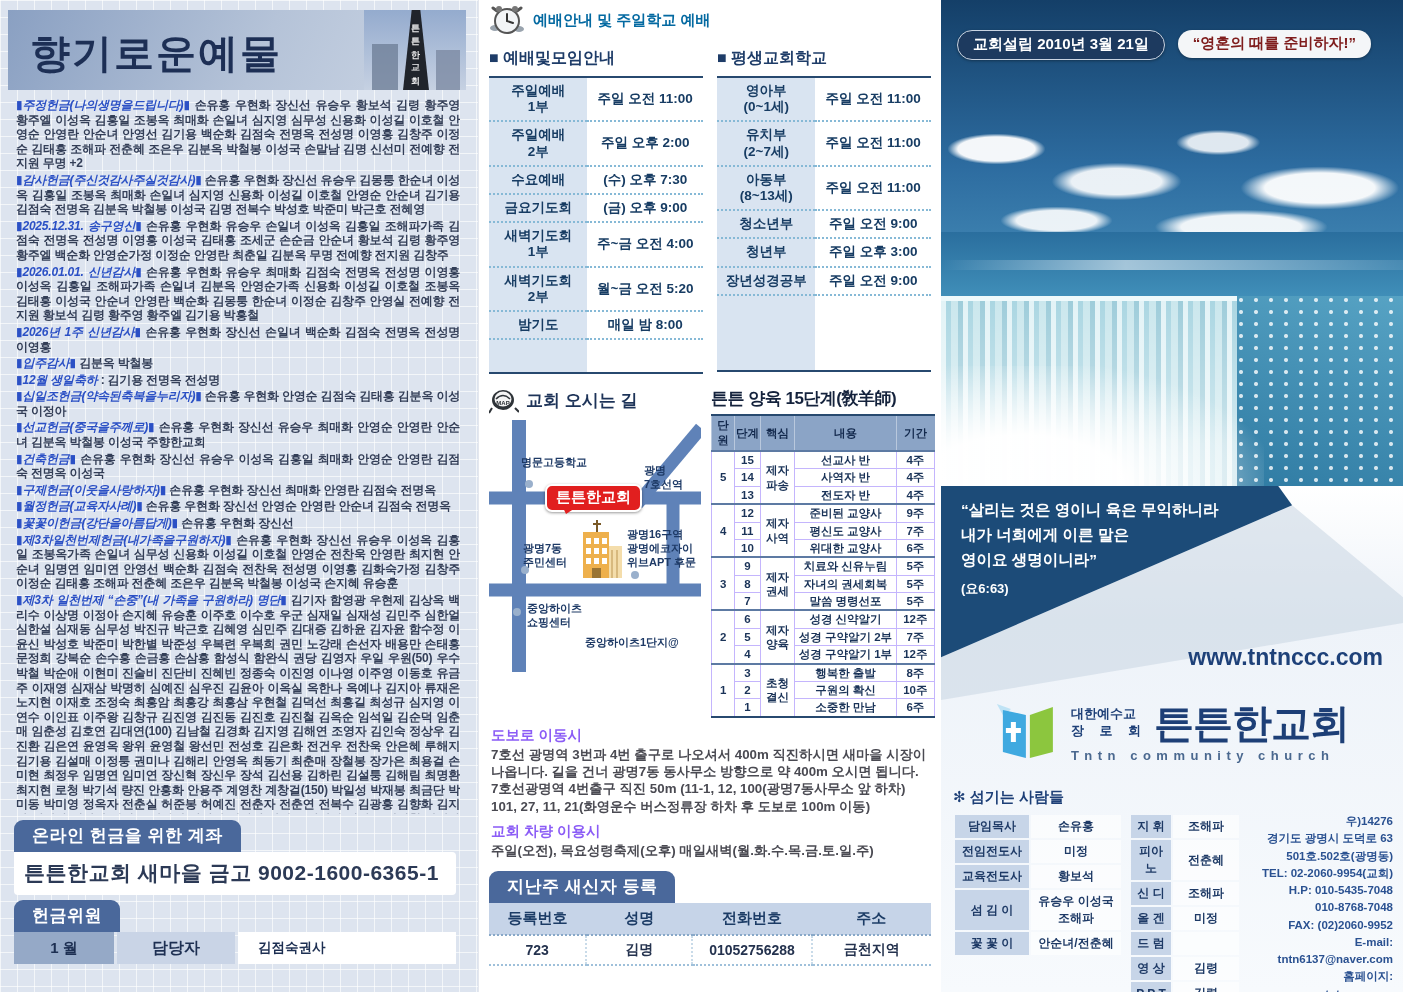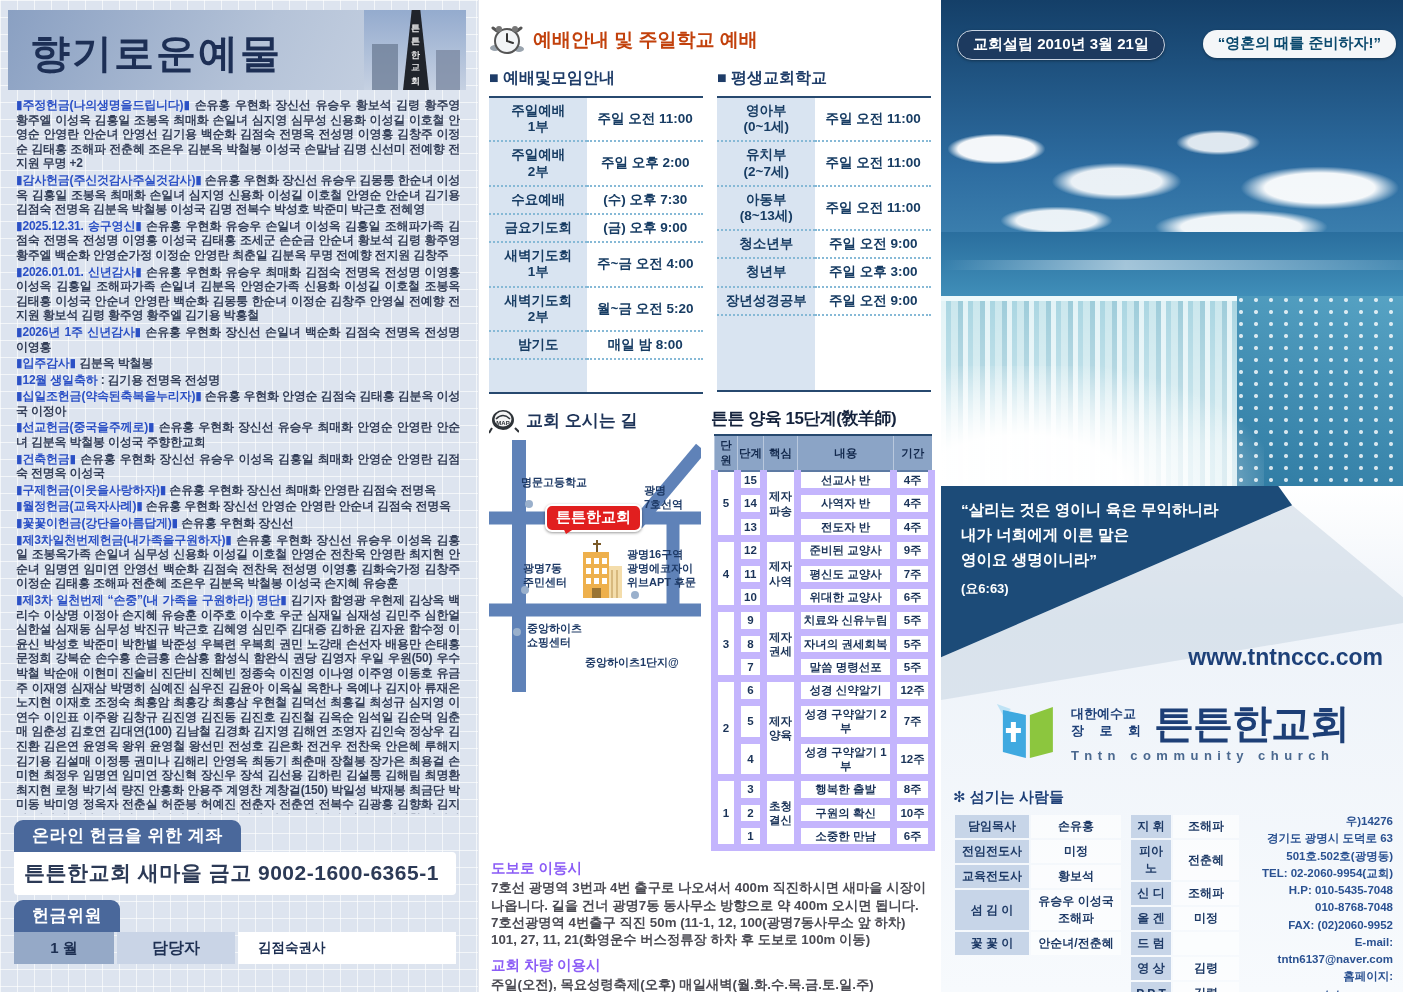--- a/index.html
+++ b/index.html
@@ -21,37 +21,37 @@
     background:linear-gradient(180deg,#94abce,#c6d1e2);}
   .tower{position:absolute;left:34px;top:0;width:36px;height:80px;background:#20242b;
     clip-path:polygon(38% 0,62% 0,86% 100%,14% 100%);}
   .tower-side{position:absolute;left:8px;top:34px;width:26px;height:46px;background:#6f7f99;opacity:.8;}
   .tower-side2{position:absolute;right:6px;top:40px;width:24px;height:40px;background:#7c8aa2;opacity:.8;}
   .bvert{position:absolute;left:50%;top:8px;transform:translateX(-50%);writing-mode:vertical-rl;
     color:#eee;font-size:9px;font-weight:700;letter-spacing:4px;z-index:2;}
   .offerings{position:absolute;left:16px;right:18px;top:98px;max-height:716px;overflow:hidden;
     font-size:12px;font-weight:700;line-height:14.6px;color:#333e57;letter-spacing:-.2px;text-align:justify;}
   .offerings p{margin:0 0 2px 0;}
-  .off-label{color:#2b50c5;}
+  .off-label{color:#2b50c5;font-style:italic;}
   .tab{display:inline-block;background:#4a689b;color:#fff;font-weight:800;font-size:17px;
     padding:4px 18px 5px;border-radius:9px 9px 0 0;letter-spacing:.5px;}
   .account{position:absolute;left:14px;right:22px;top:820px;}
   .acct-bar{background:#fff;padding:7px 10px 8px;font-size:21px;font-weight:800;color:#2c3a56;
     letter-spacing:.5px;border-radius:0 4px 4px 4px;}
   .committee{position:absolute;left:14px;right:22px;top:900px;}
   .cm-row{display:flex;gap:3px;height:32px;line-height:32px;font-weight:800;color:#1d2f52;}
   .cm-month{width:100px;background:#95a9c7;text-align:center;font-size:15px;}
   .cm-role{width:118px;background:#c9d4e6;text-align:center;font-size:16px;}
   .cm-person{flex:1;background:#fff;padding-left:20px;font-size:13.5px;font-weight:700;}
 
   
   .panel-mid{width:462px;height:992px;flex:none;background:#fff;position:relative;
     border-left:1px solid #e4e7ee;}
-  .mid-header{display:flex;align-items:center;gap:8px;margin:24px 8px 4px 10px;
-    font-size:19px;font-weight:800;color:#c2410c;}
+  .mid-header{display:flex;align-items:center;gap:8px;margin:4px 8px 4px 10px;
+    font-size:15px;font-weight:800;color:#0369a1;}
   .tables-row{display:flex;gap:14px;margin:2px 10px 0 10px;}
   .tbl-col{flex:1;}
   .tbl-title{font-size:16px;font-weight:800;color:#1e3c68;margin:8px 0 7px;}
   table.wtable{width:100%;border-collapse:collapse;border-top:2px solid #27496f;border-bottom:2px solid #27496f;}
   .wtable td{font-size:13.5px;font-weight:700;color:#173c63;text-align:center;padding:5px 1px;
     border-bottom:2px dotted #86b9d6;white-space:pre-line;line-height:1.2;}
   .wtable td.c1{width:46%;background:#d9e4f1;}
   .wtable tr.filler td{border-bottom:none;}
   .map-row{display:flex;gap:6px;margin:0 6px 0 10px;}
   .map-col{width:216px;flex:none;}
@@ -62,21 +62,21 @@
   .bubble{position:absolute;left:56px;top:64px;background:#e11f1f;color:#fff;font-size:15px;font-weight:800;
     padding:2px 9px 3px;border:2px solid #fff;border-radius:7px;box-shadow:0 1px 3px rgba(0,0,0,.4);z-index:3;}
   .bubble::after{content:"";position:absolute;left:12px;bottom:-11px;border:7px solid transparent;
     border-top-color:#e11f1f;transform:skewX(-28deg);}
   .church-svg{position:absolute;left:84px;top:100px;z-index:2;}
   .nurture-col{flex:1;min-width:0;}
   .nurture-title{font-size:17px;font-weight:800;color:#14223c;margin:13px 0 4px;letter-spacing:-.5px;}
   table.ntable{width:100%;border-collapse:collapse;border-top:2px solid #27496f;border-bottom:2px solid #27496f;
     font-size:11.5px;font-weight:700;color:#1a3358;text-align:center;}
   .ntable th{background:#8ba4c6;color:#13294d;padding:2px 0;font-size:11.5px;border-left:1px solid #b9c8dd;}
-  .ntable td{border:7px solid #c4b5fd;padding:1px 1px;line-height:1.25;white-space:pre-line;}
+  .ntable td{border:1px solid #c4b5fd;padding:1px 1px;line-height:1.25;white-space:pre-line;}
   .ntable tr.unit-start td{border-top:2px solid #5d7aa3;}
   .directions{margin:8px 12px 0;}
   .directions h4{font-size:14.5px;font-weight:800;color:#8b5cf6;margin:7px 0 1px;}
   .directions p{font-size:13.3px;color:#4a4a52;font-weight:600;line-height:1.3;margin:0;}
   .newcomers{margin:12px 10px 0;}
   table.nc-table{width:100%;border-collapse:collapse;margin-top:0;}
   .nc-table thead td{background:#c6d4e8;color:#1c3c66;font-weight:800;font-size:15px;text-align:center;
     padding:6px 0;border-bottom:2px dotted #88a8c8;}
   .nc-table tbody td{font-size:14px;font-weight:700;color:#24324e;text-align:center;padding:5px 0;
     border-bottom:2px dotted #9fc0da;border-left:2px dotted #c9dbe9;}
@@ -105,21 +105,21 @@
       repeating-linear-gradient(90deg,#def1f5 0 5px,#9ccfdd 5px 10px,#c2e3ea 10px 17px,#8ec4d4 17px 22px);
     border-top:5px solid #eef9fb;}
   .water-right{position:absolute;right:0;top:296px;width:36%;height:190px;
     background-image:radial-gradient(circle at 4px 4px,rgba(255,255,255,.8) 1.5px,transparent 2.5px),
       linear-gradient(200deg,#57a3c4,#2f7ba3);background-size:15px 12px,100% 100%;}
   .mist{position:absolute;left:0;bottom:0;width:70%;height:120px;
     background:radial-gradient(ellipse at 25% 100%,rgba(255,255,255,.98) 30%,transparent 75%);}
   .badge{position:absolute;top:30px;border-radius:15px;font-size:15px;font-weight:800;
     padding:4px 15px 5px;z-index:5;box-shadow:0 1px 3px rgba(0,0,0,.35);}
   .badge-left{left:16px;background:#1d3a5f;color:#fff;border:1px solid #c9d4e2;}
-  .badge-right{right:7px;background:#f4f6f8;color:#0c4a6e;}
+  .badge-right{right:32px;background:#f4f6f8;color:#7f1d1d;}
   .wedges{position:absolute;left:0;top:486px;width:100%;height:214px;}
   .wedge-navy{position:absolute;inset:0;background:#1c4b78;
     clip-path:polygon(0 0,73% 0,76% 9%,0 80%);}
   .wedge-light{position:absolute;inset:0;background:#c9d6e2;opacity:.55;
     clip-path:polygon(0 80%,76% 9%,100% 52%,100% 64%,0 100%);}
   .quote{position:absolute;left:20px;top:498px;z-index:4;color:#fff;}
   .quote-text{font-size:15.5px;font-weight:800;line-height:1.6;white-space:pre-line;}
   .quote-ref{font-size:13px;font-weight:700;margin-top:8px;}
   .website{position:absolute;right:20px;top:644px;z-index:4;font-size:23px;font-weight:800;color:#1e4179;}
   .logo-row{position:absolute;top:702px;left:50%;transform:translateX(-50%);display:flex;

